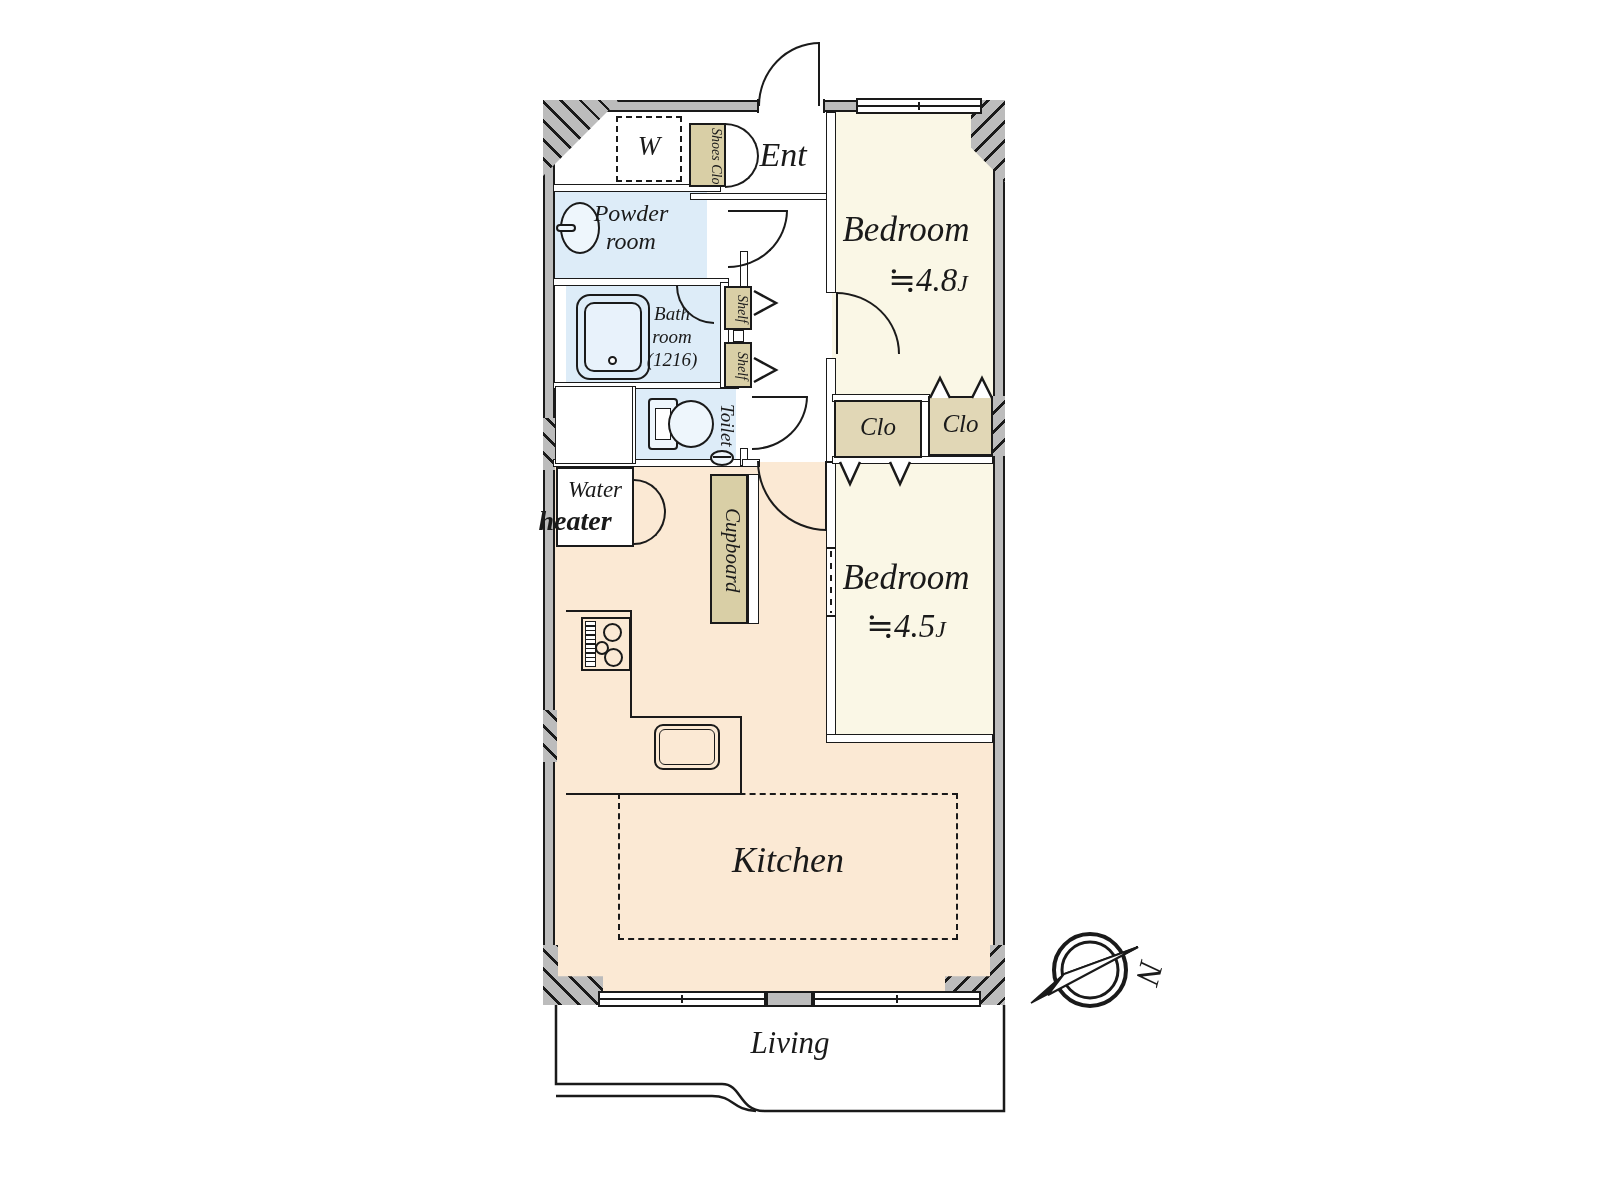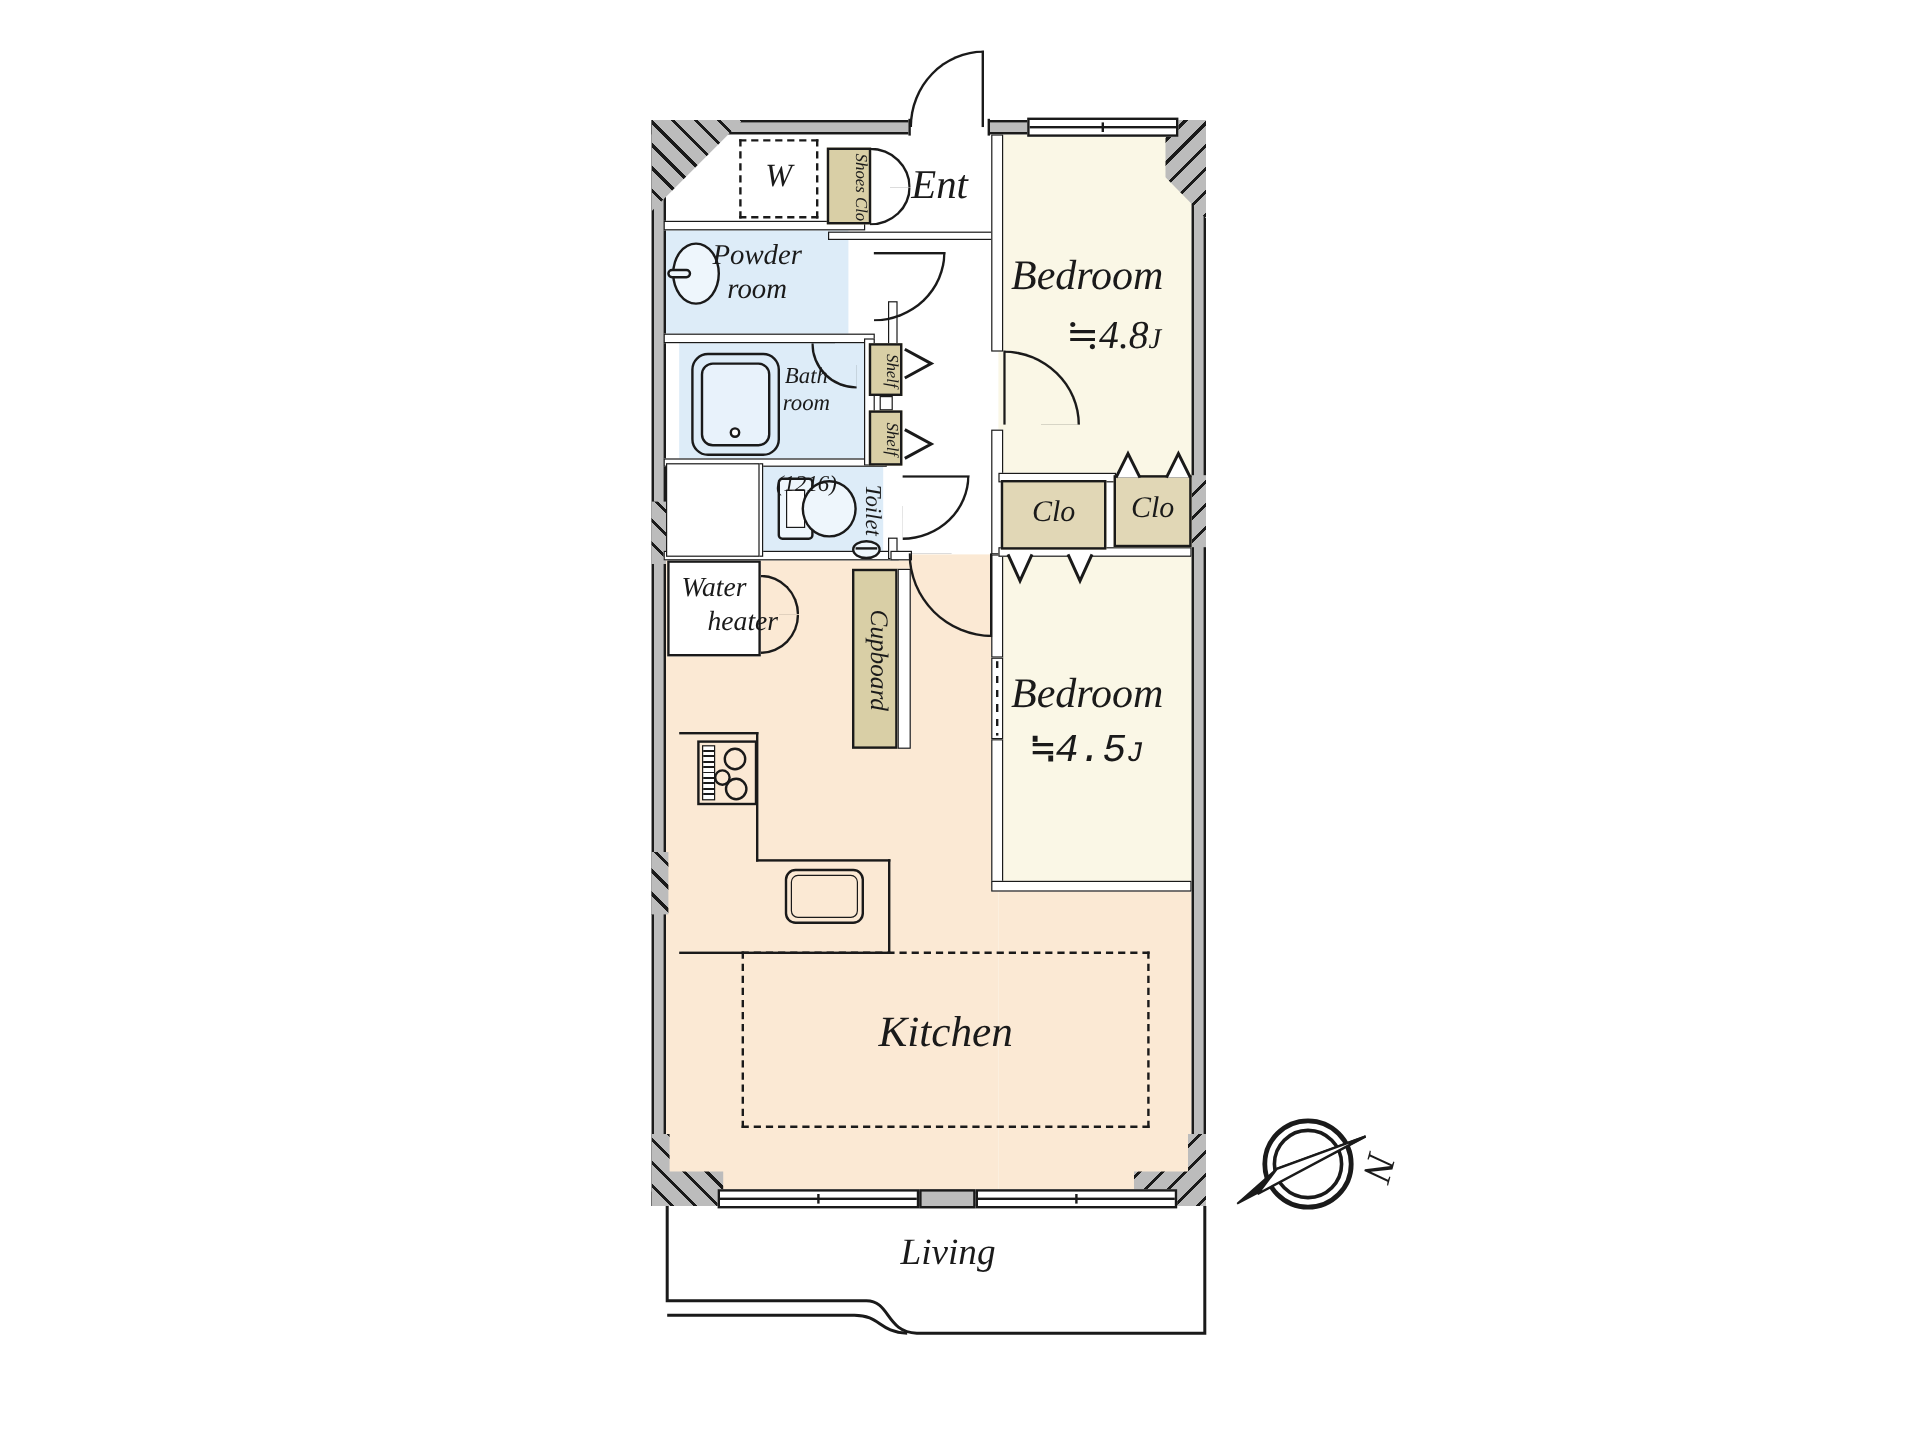--- a/index.html
+++ b/index.html
@@ -152,37 +152,37 @@
 
   <div class="label" style="left:556px;top:200px;width:150px;font-size:24px;">Powder</div>
   <div class="label" style="left:556px;top:228px;width:150px;font-size:24px;">room</div>
 
   <div class="label" style="left:616px;top:131px;width:66px;font-size:27px;">W</div>
 
   <div class="vlabel" style="left:691px;top:126px;width:33px;height:60px;font-size:14px;">Shoes Clo</div>
 
   <div class="label" style="left:634px;top:303px;width:76px;font-size:19px;">Bath</div>
   <div class="label" style="left:634px;top:326px;width:76px;font-size:19px;">room</div>
-  <div class="label" style="left:634px;top:349px;width:76px;font-size:19px;margin-top:44px;">(1216)</div>
+  <div class="label" style="left:634px;top:349px;width:76px;font-size:19px;">(1216)</div>
 
   <div class="vlabel" style="left:726px;top:289px;width:24px;height:40px;font-size:14px;">Shelf</div>
   <div class="vlabel" style="left:726px;top:345px;width:24px;height:42px;font-size:14px;">Shelf</div>
 
   <div class="vlabel" style="left:712px;top:394px;width:26px;height:62px;font-size:19px;">Toilet</div>
 
   <div class="label" style="left:834px;top:413px;width:88px;font-size:25px;">Clo</div>
   <div class="label" style="left:928px;top:410px;width:65px;font-size:25px;">Clo</div>
 
   <div class="label" style="left:556px;top:477px;width:78px;font-size:23px;">Water</div>
-  <div class="label" style="left:580px;top:505px;width:78px;font-size:23px;">heater</div>
+  <div class="label" style="left:536px;top:505px;width:78px;font-size:28px;font-weight:bold;">heater</div>
 
   <div class="vlabel" style="left:713px;top:480px;width:32px;height:140px;font-size:21px;">Cupboard</div>
 
   <div class="label" style="left:806px;top:558px;width:200px;font-size:35px;">Bedroom</div>
-  <div class="label" style="left:806px;top:608px;width:200px;font-size:33px;font-family:Liberation Mono, monospace;">
+  <div class="label" style="left:806px;top:608px;width:200px;font-size:33px;">
     <span>≒4.5</span><span class="unit-j">J</span>
   </div>
 
   <div class="label" style="left:618px;top:840px;width:340px;font-size:36px;">Kitchen</div>
 
   <div class="label" style="left:620px;top:1026px;width:340px;font-size:31px;">Living</div>
 
   <svg width="1600" height="1200" viewBox="0 0 1600 1200" style="position:absolute;left:0;top:0;pointer-events:none;">
 
     <path d="M556,1005 L556,1084 L722,1084 C742,1084 738,1110 764,1111 L1004,1111 L1004,1005" fill="none" stroke="#1a1a1a" stroke-width="2.5"></path>

